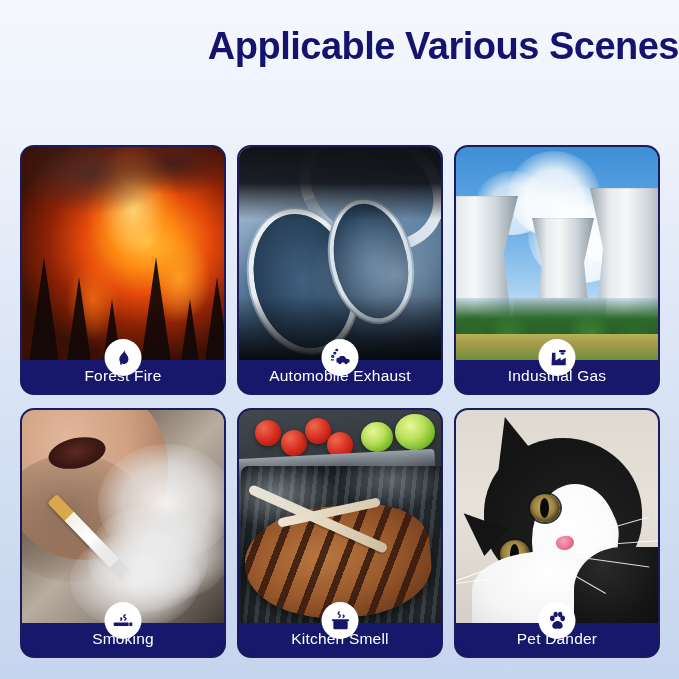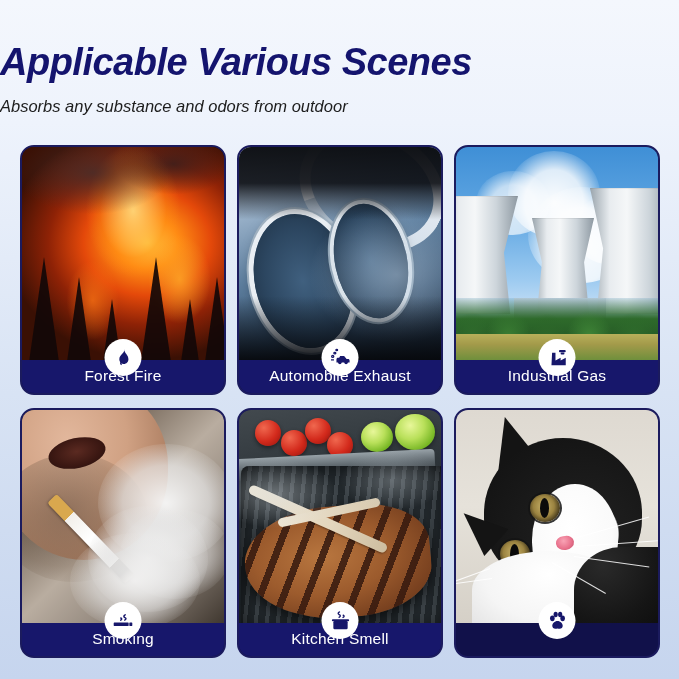--- a/index.html
+++ b/index.html
@@ -17,23 +17,22 @@
         #eef3fc 18%,
         #e3ebf8 38%,
         #d8e3f4 58%,
         #cfdcf1 78%,
         #c6d5ee 100%);
     position: relative;
   }
 
   
   .header {
-    padding-top: 42px;
-    text-align: left;
-    font-style: italic;
+    padding-top: 26px;
+    text-align: right;
   }
 
   .page-title {
     font-size: 38px;
     font-weight: 700;
     letter-spacing: -0.5px;
     color: #14146e;
     line-height: 1.08;
     text-shadow: 0 1px 0 rgba(255,255,255,0.55);
   }
@@ -440,21 +439,20 @@
     background: rgba(255,255,255,.85);
     transform-origin: left center;
   }
 </style>
 </head>
 <body>
 
 <div class="header">
   <h1 class="page-title">Applicable Various Scenes</h1>
   <p class="subtitle">
-    <span class="subtitle-line">Absorbs any substance and odors from outdoor</span>
   </p>
 </div>
 
 <div class="grid">
 
   <div class="card">
     <div class="card-photo">
       <div class="ph fire-bg"></div>
       <div class="ph fire-glow"></div>
       <div class="tree t3" style="left:6px;"></div>
@@ -603,15 +601,18 @@
     </div>
     <div class="icon-badge">
       <svg width="22" height="22" viewBox="0 0 24 24" aria-hidden="true">
         <ellipse fill="#17176B" cx="6.4" cy="9.1" rx="2.5" ry="3.1"></ellipse>
         <ellipse fill="#17176B" cx="17.6" cy="9.1" rx="2.5" ry="3.1"></ellipse>
         <ellipse fill="#17176B" cx="10" cy="4.9" rx="2.3" ry="3"></ellipse>
         <ellipse fill="#17176B" cx="14.9" cy="4.9" rx="2.3" ry="3"></ellipse>
         <path fill="#17176B" d="M12 12.1c3.1 0 5.7 2.6 5.7 5.2 0 2-1.5 3.2-3.3 3.2-1 0-1.7-.4-2.4-.4s-1.4.4-2.4.4c-1.8 0-3.3-1.2-3.3-3.2 0-2.6 2.6-5.2 5.7-5.2z"></path>
       </svg>
     </div>
+    <div class="card-bar">
+      <span class="card-label">Pet Dander</span>
+    </div>
   </div>
 
 </div>
 
 </body></html>

